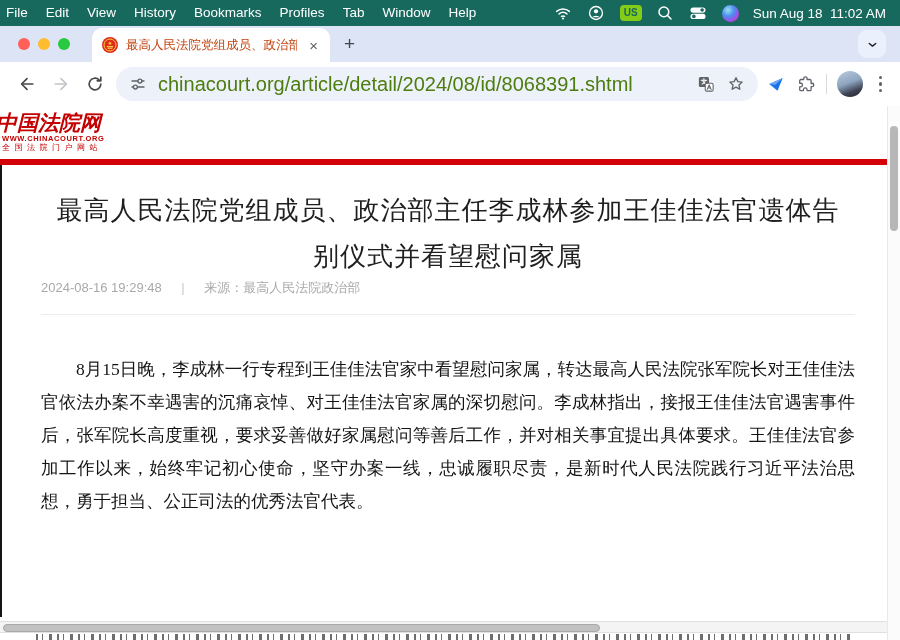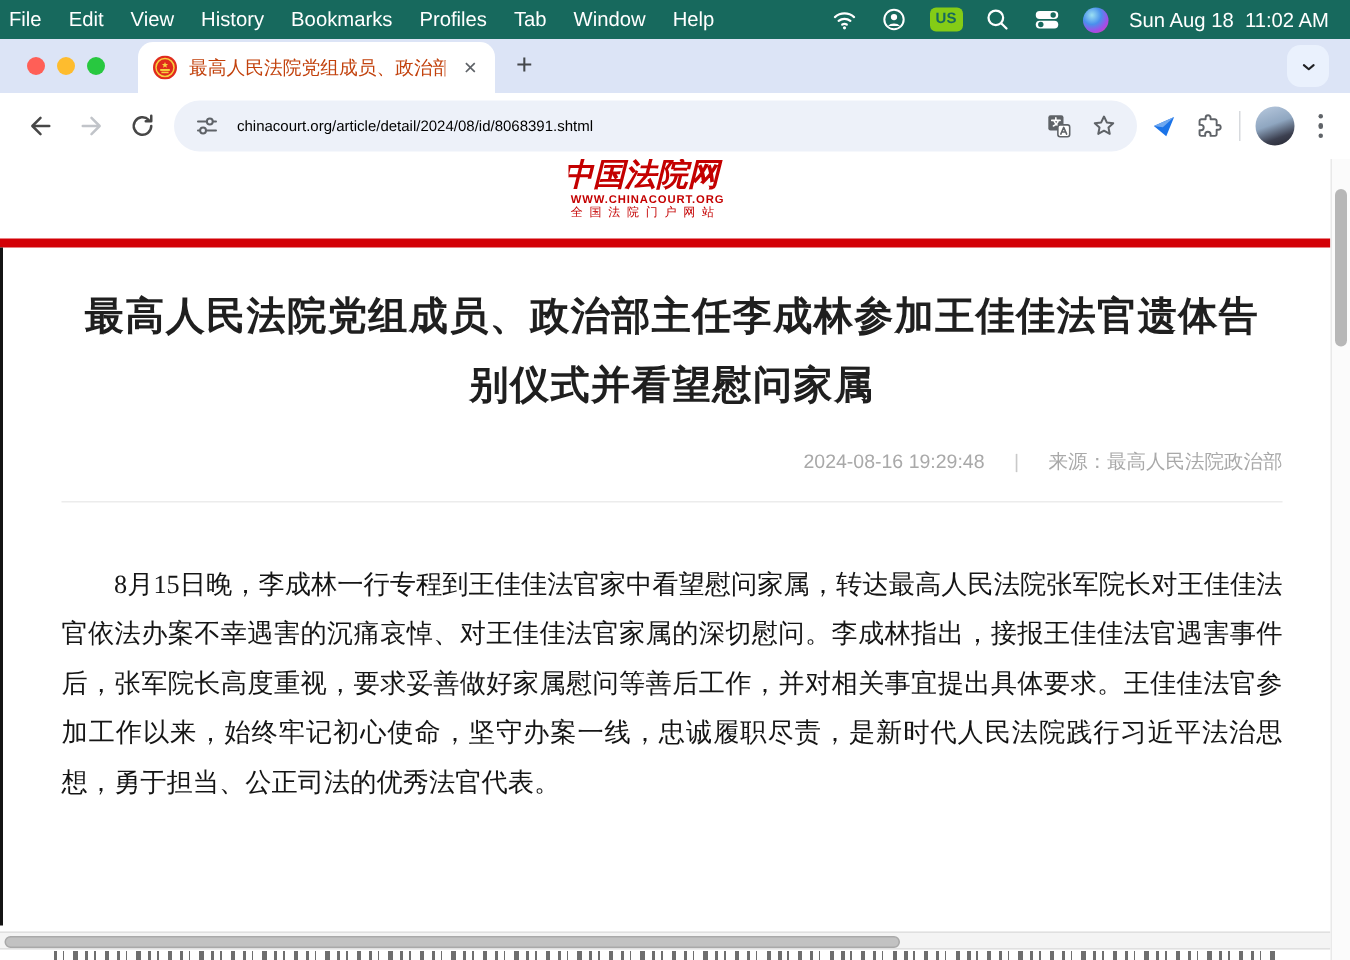--- a/index.html
+++ b/index.html
@@ -27,44 +27,44 @@
   .tab-title { font-size:12.5px; color:#c2410c; white-space:nowrap; overflow:hidden; flex:1; }
   .tab-close { font-size:15px; color:#5f6368; padding:0 4px; line-height:15px; }
   .newtab { font-size:19px; color:#44474b; margin:0 0 7px 14px; }
   .tab-search-btn { position:absolute; right:14px; top:4px; width:28px; height:28px; background:#eaf1fd; border-radius:9px; display:grid; place-items:center; color:#202124; font-size:13px; }
 
   
   .toolbar { height:44px; background:#fff; display:flex; align-items:center; padding:0 10px; }
   .nav-btn { width:34px; height:34px; display:grid; place-items:center; }
   .nav-btn svg { width:20px; height:20px; }
   .urlbar { flex:1; height:34px; background:#edf1f9; border-radius:17px; display:flex; align-items:center; padding:0 12px; gap:10px; margin:0 8px 0 4px; }
-  .url-text { flex:1; font-size:10px; color:#000000; white-space:nowrap; overflow:hidden; }
+  .url-text { flex:1; font-size:20px; color:#4d7c0f; white-space:nowrap; overflow:hidden; }
   .pill-icon { width:20px; height:20px; display:grid; place-items:center; }
   .pill-icon svg { width:18px; height:18px; }
   .tb-right { display:flex; align-items:center; gap:10px; padding-right:2px; }
   .tb-divider { width:1px; height:20px; background:#d7dade; }
   .avatar { width:26px; height:26px; border-radius:50%; background:linear-gradient(160deg,#b9cadf 0%,#8fa6c0 45%,#3c4050 75%,#23242e 100%); }
   .dots { display:flex; flex-direction:column; gap:3px; padding:0 6px; }
   .dots i { width:3.5px; height:3.5px; border-radius:50%; background:#5f6368; }
 
   
   .page { position:relative; height:534px; background:#fff; overflow:hidden; }
-  .siteheader { height:53px; display:flex; align-items:center; padding-right:13px;flex-direction:column; }
+  .siteheader { height:53px; display:flex; align-items:center; padding-right:13px; }
   .logo { width:130px; padding-left:2px; color:#c40000; flex:0 0 130px; overflow:hidden; }
   .logo-title { font-size:21px; font-weight:700; font-style:italic; line-height:22px; white-space:nowrap; margin-left:-6px; }
   .logo-url { font-size:7.5px; font-weight:700; letter-spacing:.6px; line-height:9px; }
   .logo-tagline { font-size:8px; letter-spacing:4.5px; line-height:10px; white-space:nowrap; }
   .sitenav { display:flex; align-items:center; font-size:15px; color:#333; }
   .sitenav .navitem { padding:0 2px; white-space:nowrap; }
   .sitenav .sep { width:1px; height:15px; background:#d9d9d9; margin:0 14px; }
   .redbar { height:6px; background:#d30007; width:calc(100% - 13px); }
 
   .article { padding:0 45px 0 41px; }
-  .art-title { font-size:26px; line-height:46px; font-weight:700; letter-spacing:1px; text-align:center; color:#1f1f1f; margin:22px auto 0; max-width:800px; }
-  .meta { margin-top:20px; text-align:right; color:#a9a9a9; font-size:13px; }
+  .art-title { font-size:26px; line-height:46px; font-weight:400; letter-spacing:1px; text-align:center; color:#1f1f1f; margin:22px auto 0; max-width:800px; }
+  .meta { text-align:left; color:#a9a9a9; font-size:13px; }
   .meta .msep { margin:0 16px; color:#c9c9c9; }
   .divider { margin-top:17px; border-top:1px solid #ececec; }
   .body p { font-family:"Liberation Serif","DejaVu Serif",serif; font-size:17.5px; line-height:33px; color:#151515; text-align:justify; text-indent:2em; }
   .body p.p1 { margin-top:42px; }
   .body p.p2 { margin-top:38px; }
 
   
   .vtrack { position:absolute; top:0; right:0; width:13px; height:100%; background:#fbfbfb; border-left:1px solid #e9e9e9; }
   .vthumb { position:absolute; top:20px; left:2px; width:8px; height:105px; border-radius:4px; background:#b7b7b7; }
   .hscroll { position:absolute; left:0; right:13px; bottom:7px; height:12px; background:#f4f4f4; border-top:1px solid #e0e0e0; border-bottom:1px solid #e0e0e0; }

